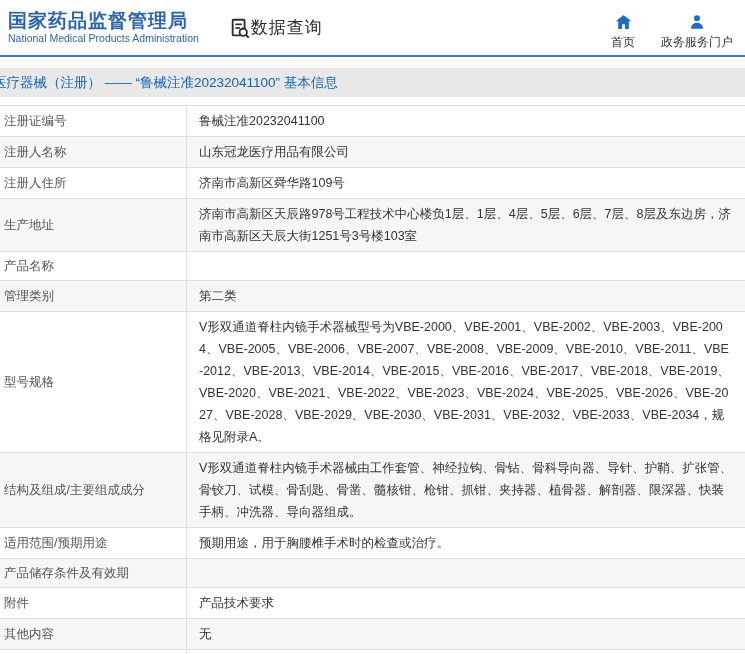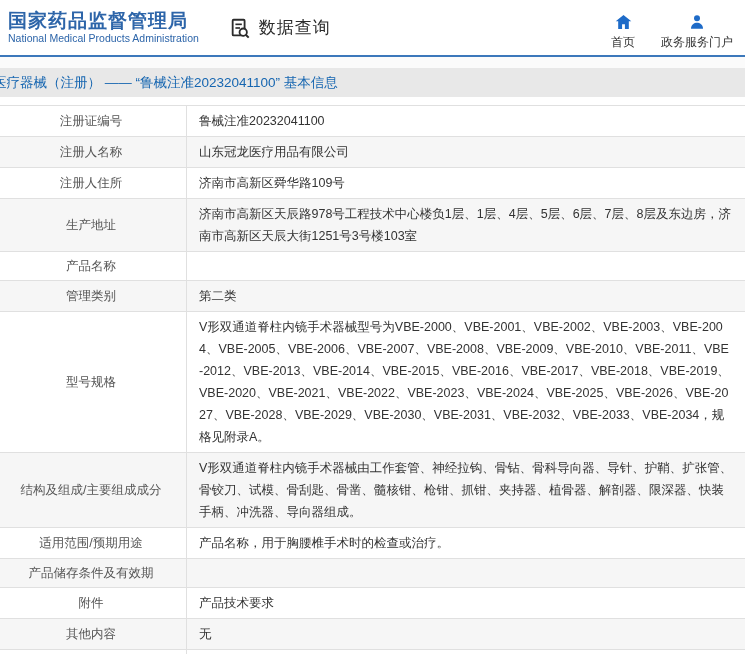--- a/index.html
+++ b/index.html
@@ -11,41 +11,41 @@
   
   .header{
     height:55px;background:#ffffff;border-bottom:2px solid #3c78bb;
     display:flex;align-items:center;position:relative;
   }
   .logo{margin-left:8px;display:flex;flex-direction:column;justify-content:center;}
   .logo-title{font-size:19px;font-weight:bold;color:#2d65a9;line-height:22px;letter-spacing:1px;}
   .logo-sub{font-size:10.5px;color:#2d65a9;line-height:13px;}
   .nav-query{display:flex;align-items:center;margin-left:30px;cursor:pointer;}
   .nav-query svg{display:block;}
-  .nav-query-label{font-size:17px;color:#2b2b2b;margin-left:8px;letter-spacing:1px;}
+  .nav-query-label{font-size:17px;color:#2b2b2b;margin-left:0;letter-spacing:1px;}
   .header-right{position:absolute;right:12px;top:14px;display:flex;gap:26px;}
   .hr-item{display:flex;flex-direction:column;align-items:center;cursor:pointer;}
   .hr-item svg{display:block;}
   .hr-label{font-size:12px;color:#333;margin-top:4px;white-space:nowrap;}
   
   .gap1{height:11px;background:#fbfbfb;}
   .titlebar{
     height:29px;background:#e8e8e8;display:flex;align-items:center;
   }
   .titlebar-text{
     font-size:13.5px;color:#1565b0;margin-left:-7px;white-space:nowrap;
   }
   .gap2{height:8px;background:#ffffff;}
   
   .info-table{border-top:1px solid #e0e0e0;}
   .row{display:flex;min-height:28px;border-bottom:1px solid #e0e0e0;background:#ffffff;}
   .row.alt{background:#f6f6f6;}
   .label-cell{
     flex:0 0 187px;width:187px;box-sizing:border-box;border-right:1px solid #e0e0e0;
-    display:flex;align-items:center;justify-content:center;
+    display:flex;align-items:center;justify-content:flex-start;
     padding:4px 8px 4px 4px;color:#555;font-size:12.5px;text-align:right;line-height:17px;
   }
   .value-cell{
     flex:1;display:flex;align-items:center;
     padding:4px 12px 4px 12px;color:#333;font-size:12.5px;line-height:22px;
     word-break:break-all;
   }
   .value-text{display:block;}
 </style>
 </head>
@@ -176,21 +176,21 @@
       <span class="value-text">V形双通道脊柱内镜手术器械由工作套管、神经拉钩、骨钻、骨科导向器、导针、护鞘、扩张管、骨铰刀、试模、骨刮匙、骨凿、髓核钳、枪钳、抓钳、夹持器、植骨器、解剖器、限深器、快装手柄、冲洗器、导向器组成。</span>
     </div>
   </div>
 
   <div class="row">
     <div class="label-cell">
 
       <span class="label-text">适用范围/预期用途</span>
     </div>
     <div class="value-cell">
-      <span class="value-text">产品名称，用于胸腰椎手术时的检查或治疗。</span>
+      <span class="value-text">预期用途，用于胸腰椎手术时的检查或治疗。</span>
     </div>
   </div>
 
   <div class="row alt">
     <div class="label-cell">
 
       <span class="label-text">产品储存条件及有效期</span>
     </div>
     <div class="value-cell">
       <span class="value-text"></span>

